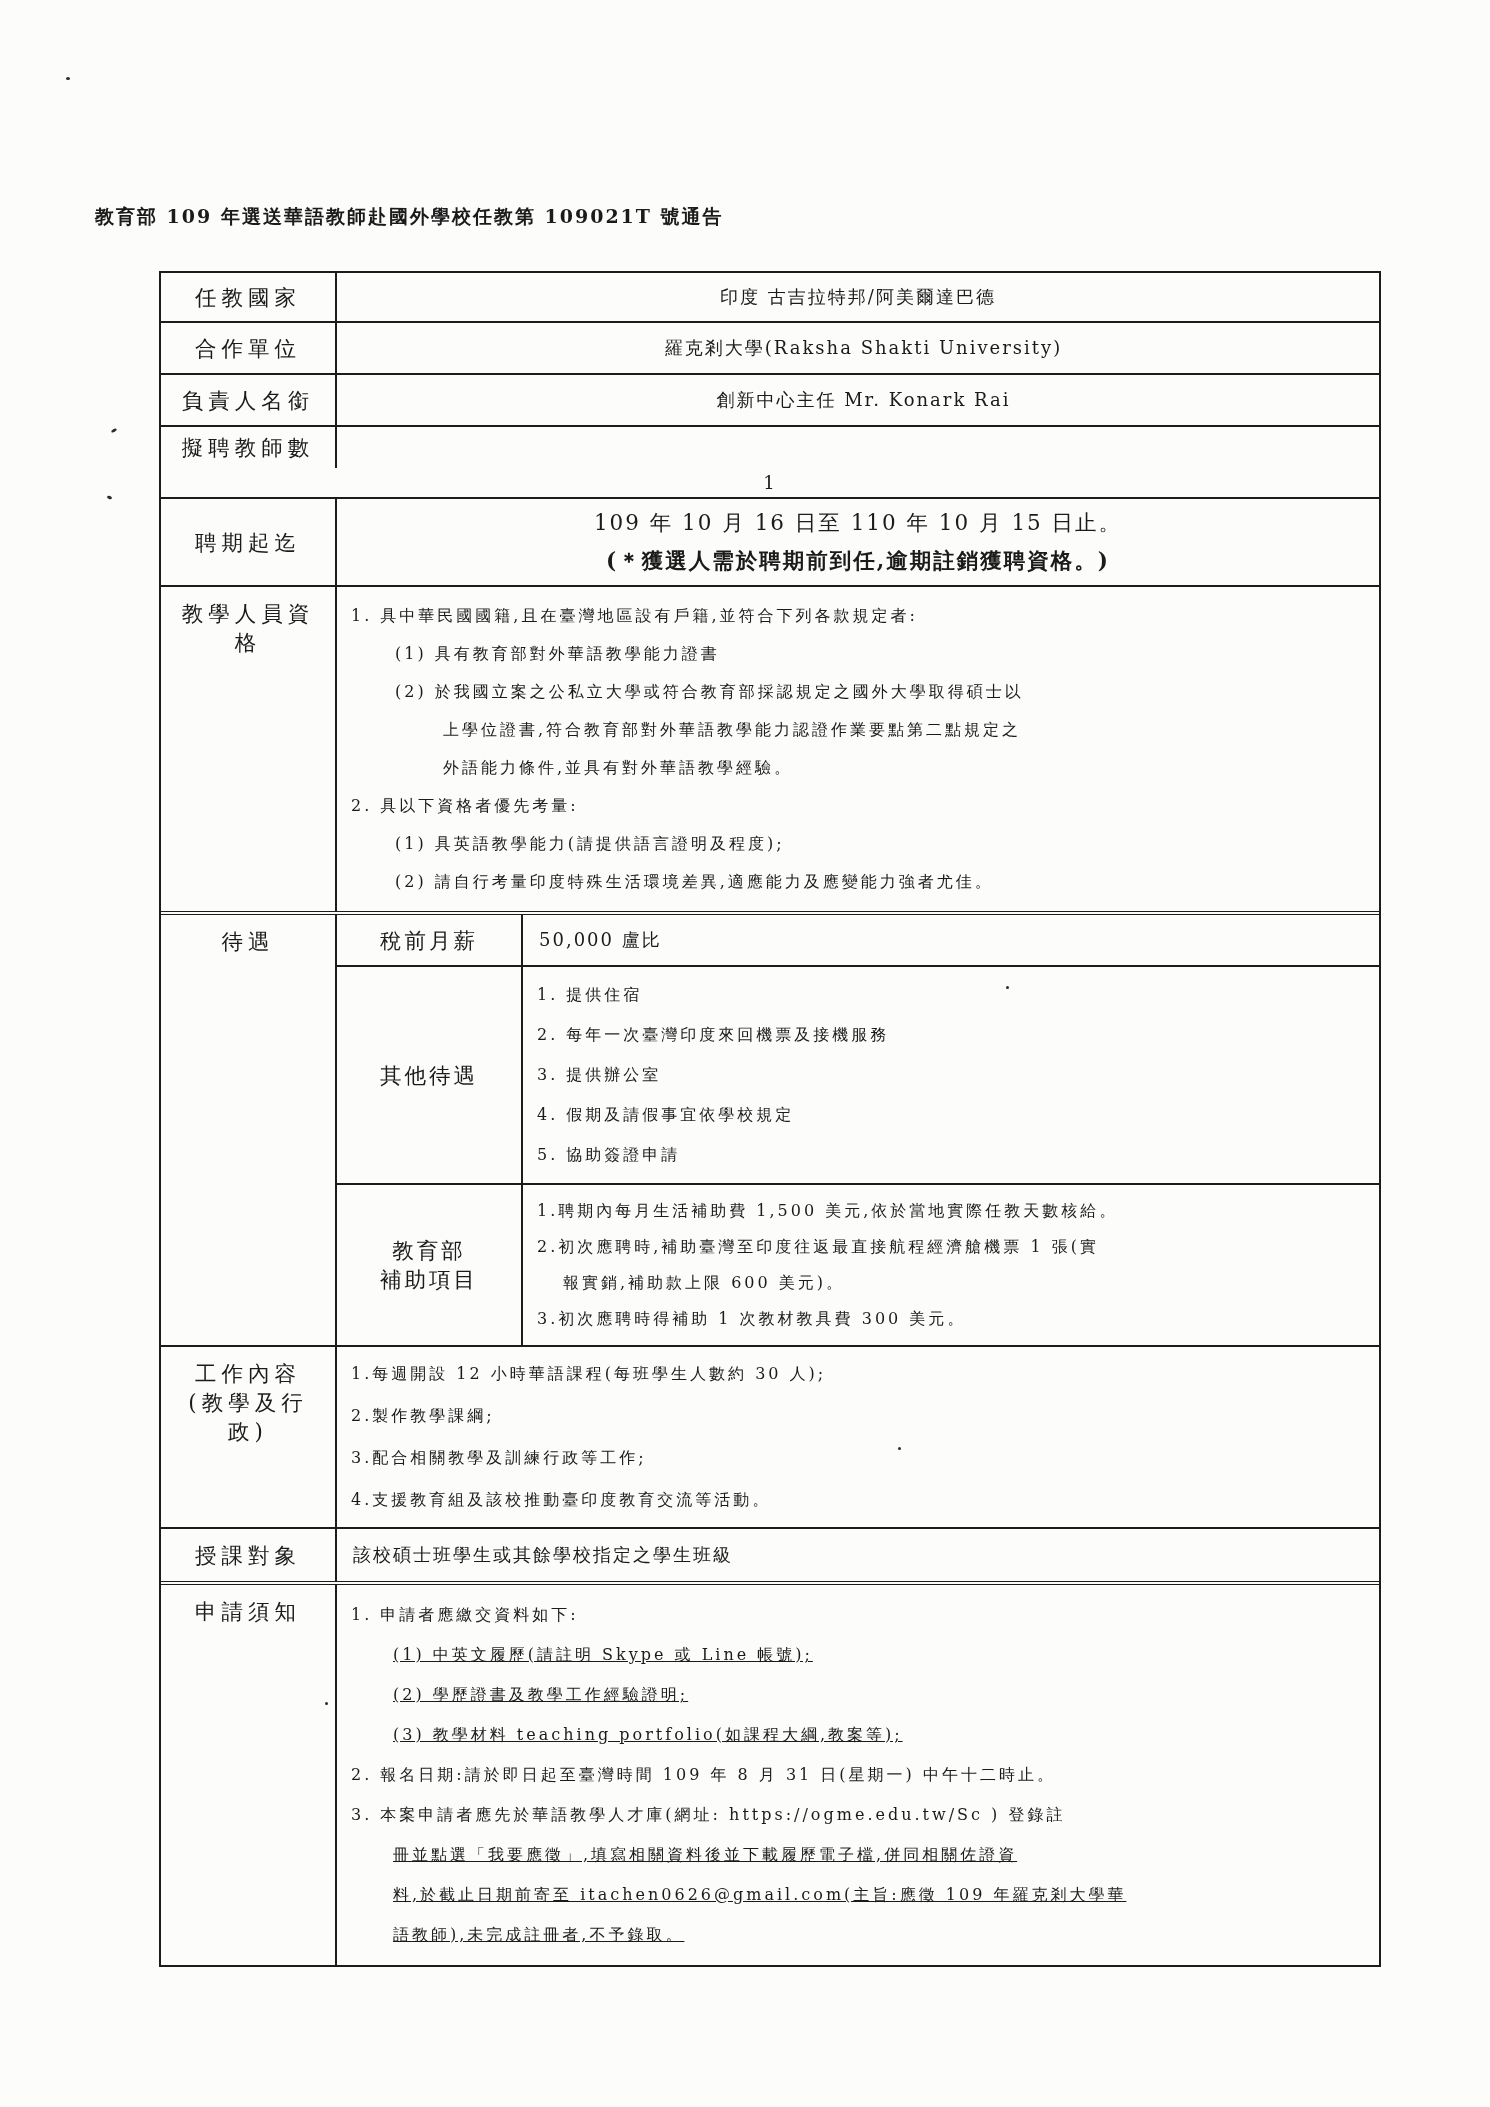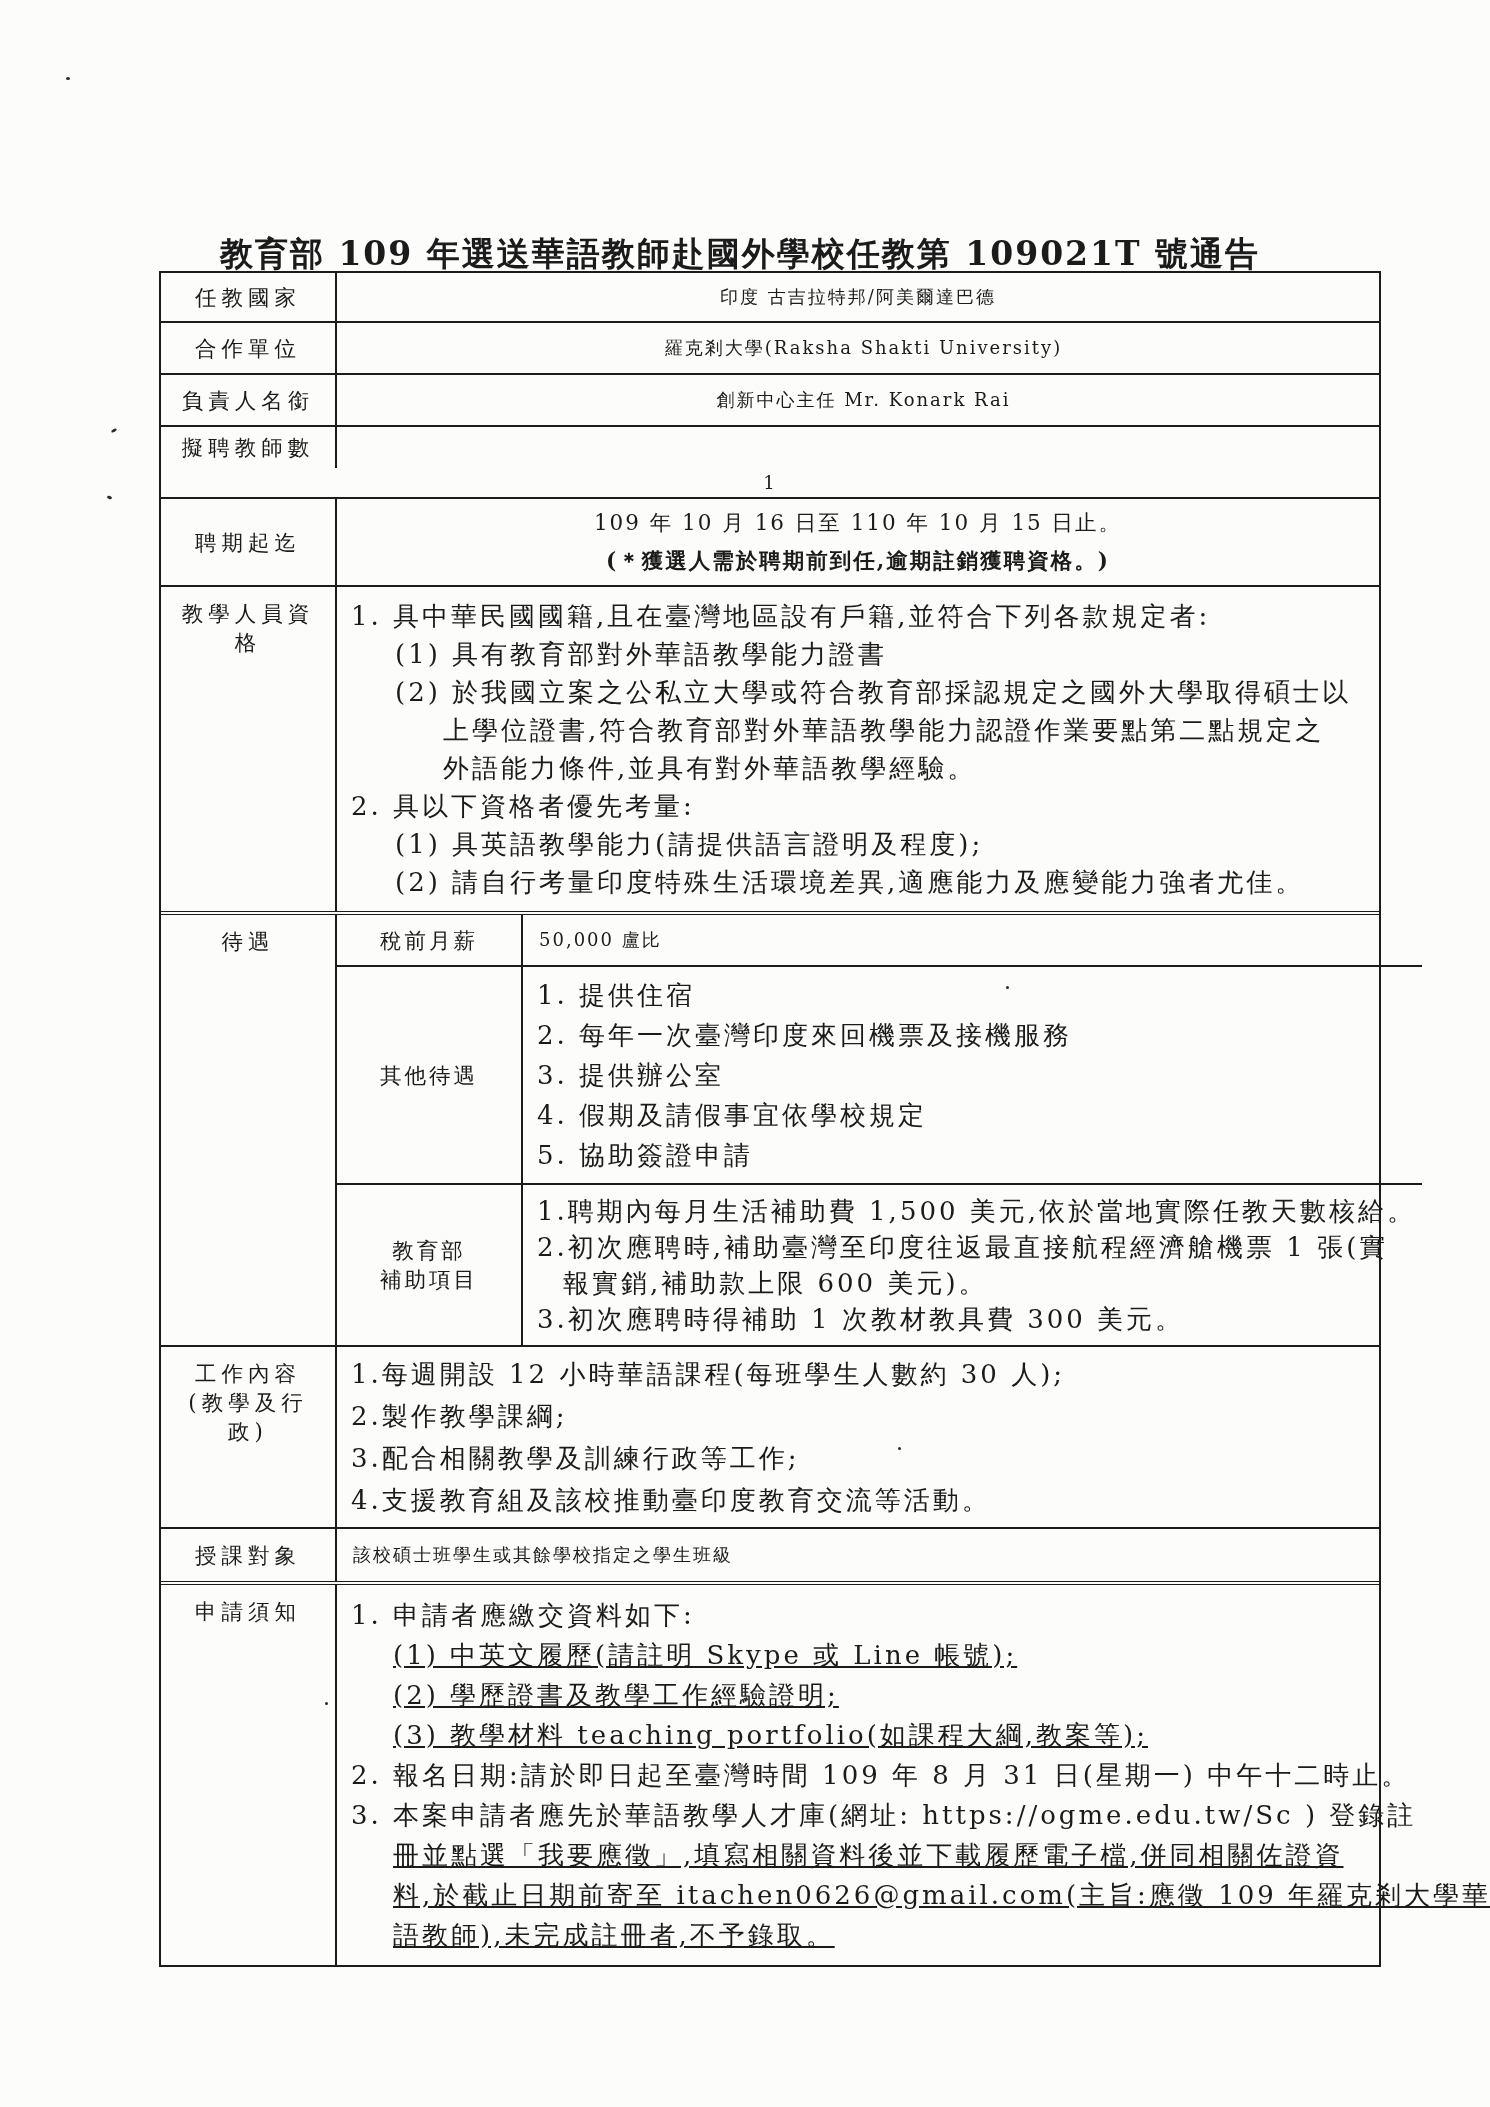--- a/index.html
+++ b/index.html
@@ -3,22 +3,22 @@
 <meta charset="utf-8">
 <style>
   html,body{margin:0;padding:0;}
   body{
     width:1490px;height:2107px;position:relative;
     background:#fcfcfa;color:#1b1b1b;
     font-family:"DejaVu Serif","Liberation Serif",serif;
     -webkit-font-smoothing:antialiased;
   }
   .title{
-    position:absolute;top:232px;left:95px;width:1290px;
-    text-align:center;font-size:33px;font-weight:bold;letter-spacing:2px;
+    position:absolute;top:204px;left:95px;width:1290px;
+    font-size:19px;font-weight:bold;letter-spacing:2px;
     white-space:nowrap;
   }
   .doc-table{
     position:absolute;left:159px;top:271px;width:1222px;
     border:2px solid #1c1c1c;box-sizing:border-box;background:transparent;
   }
   .row{display:flex;border-top:2px solid #1c1c1c;}
   .row:first-child{border-top:none;}
   .row.sep{border-top:4px double #1c1c1c;}
   .cell-label{
@@ -32,21 +32,21 @@
     flex:1;display:flex;align-items:center;justify-content:center;
     text-align:center;font-size:18px;letter-spacing:2px;
     padding:4px 10px;box-sizing:border-box;
   }
   .cell-value.left{justify-content:flex-start;padding-left:16px;}
   .cell-value-col{
     flex:1;display:flex;flex-direction:column;justify-content:center;align-items:center;
     font-size:21.5px;letter-spacing:2px;padding:4px 10px;box-sizing:border-box;
   }
   .cell-content{
-    flex:1;font-size:26px;letter-spacing:3px;
+    flex:1;font-size:16px;letter-spacing:3px;
     padding:8px 6px 8px 14px;box-sizing:border-box;text-align:left;
   }
   .line{white-space:nowrap;}
   .line.bold{font-weight:bold;}
   .subtable{flex:1;display:flex;flex-direction:column;}
   .subrow{display:flex;border-top:2px solid #1c1c1c;flex:1;}
   .subrow:first-child{border-top:none;}
   .cell-sublabel{
     width:186px;flex:none;box-sizing:border-box;
     display:flex;flex-direction:column;justify-content:center;align-items:center;

